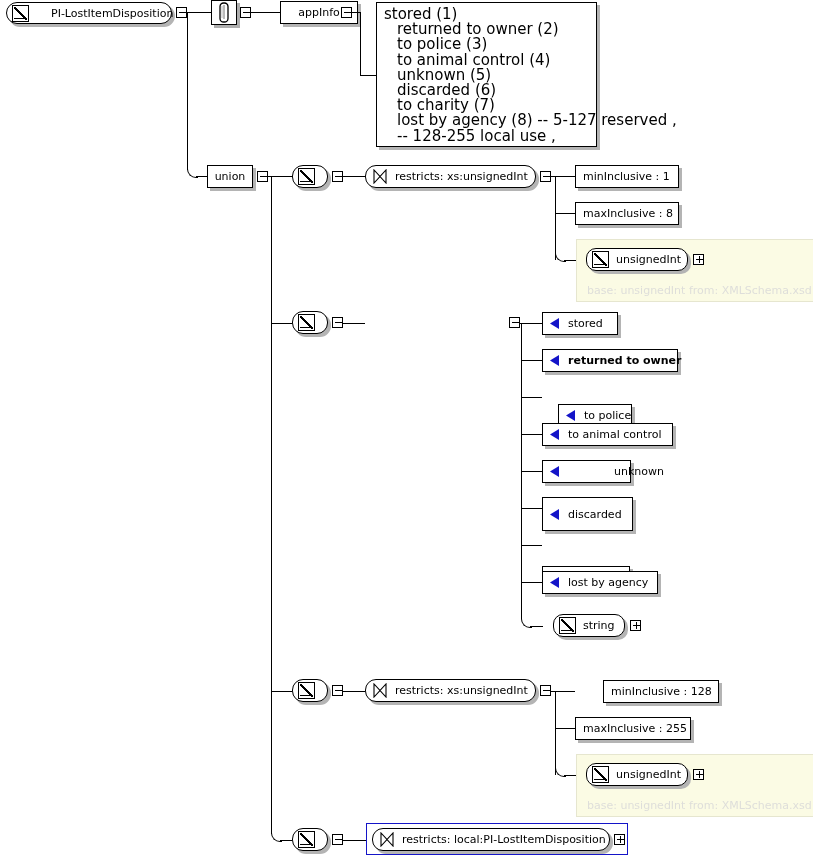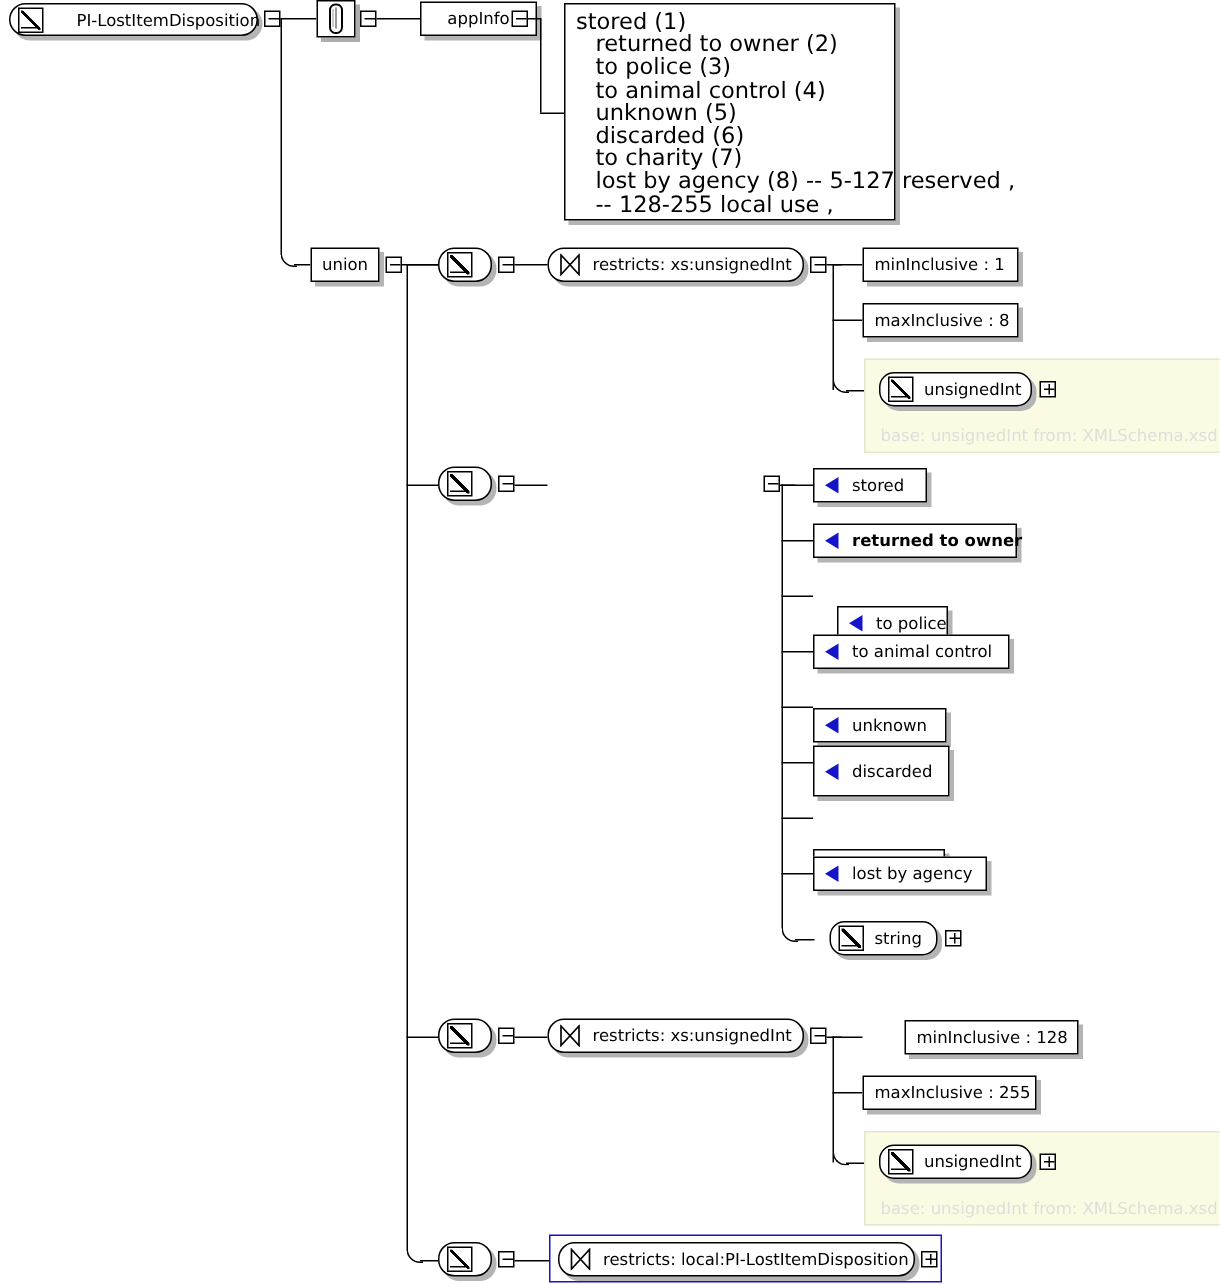--- a/index.html
+++ b/index.html
@@ -222,21 +222,21 @@
   <div class="rect" style="left:542px;top:423px;width:131px;height:23px;">
     <span class="ico ico-enum">
       <svg width="12" height="13" viewBox="0 0 12 13">
           <polygon points="10,1 10,12 1,6.5" fill="#1414c8"></polygon>
         </svg>
     </span>
     <span class="lbl txt-pad">to animal control</span>
   </div>
 
   <div class="ln lnh" style="left:521px;top:471px;width:21px;"></div>
-  <div class="rect" style="left:542px;top:472px;width:89px;height:23px;">
+  <div class="rect" style="left:542px;top:460px;width:89px;height:23px;gap:46px;">
     <span class="ico ico-enum">
       <svg width="12" height="13" viewBox="0 0 12 13">
           <polygon points="10,1 10,12 1,6.5" fill="#1414c8"></polygon>
         </svg>
     </span>
     <span class="lbl txt-pad">unknown</span>
   </div>
 
   <div class="ln lnh" style="left:521px;top:508px;width:21px;"></div>
   <div class="rect" style="left:542px;top:497px;width:91px;height:34px;">

